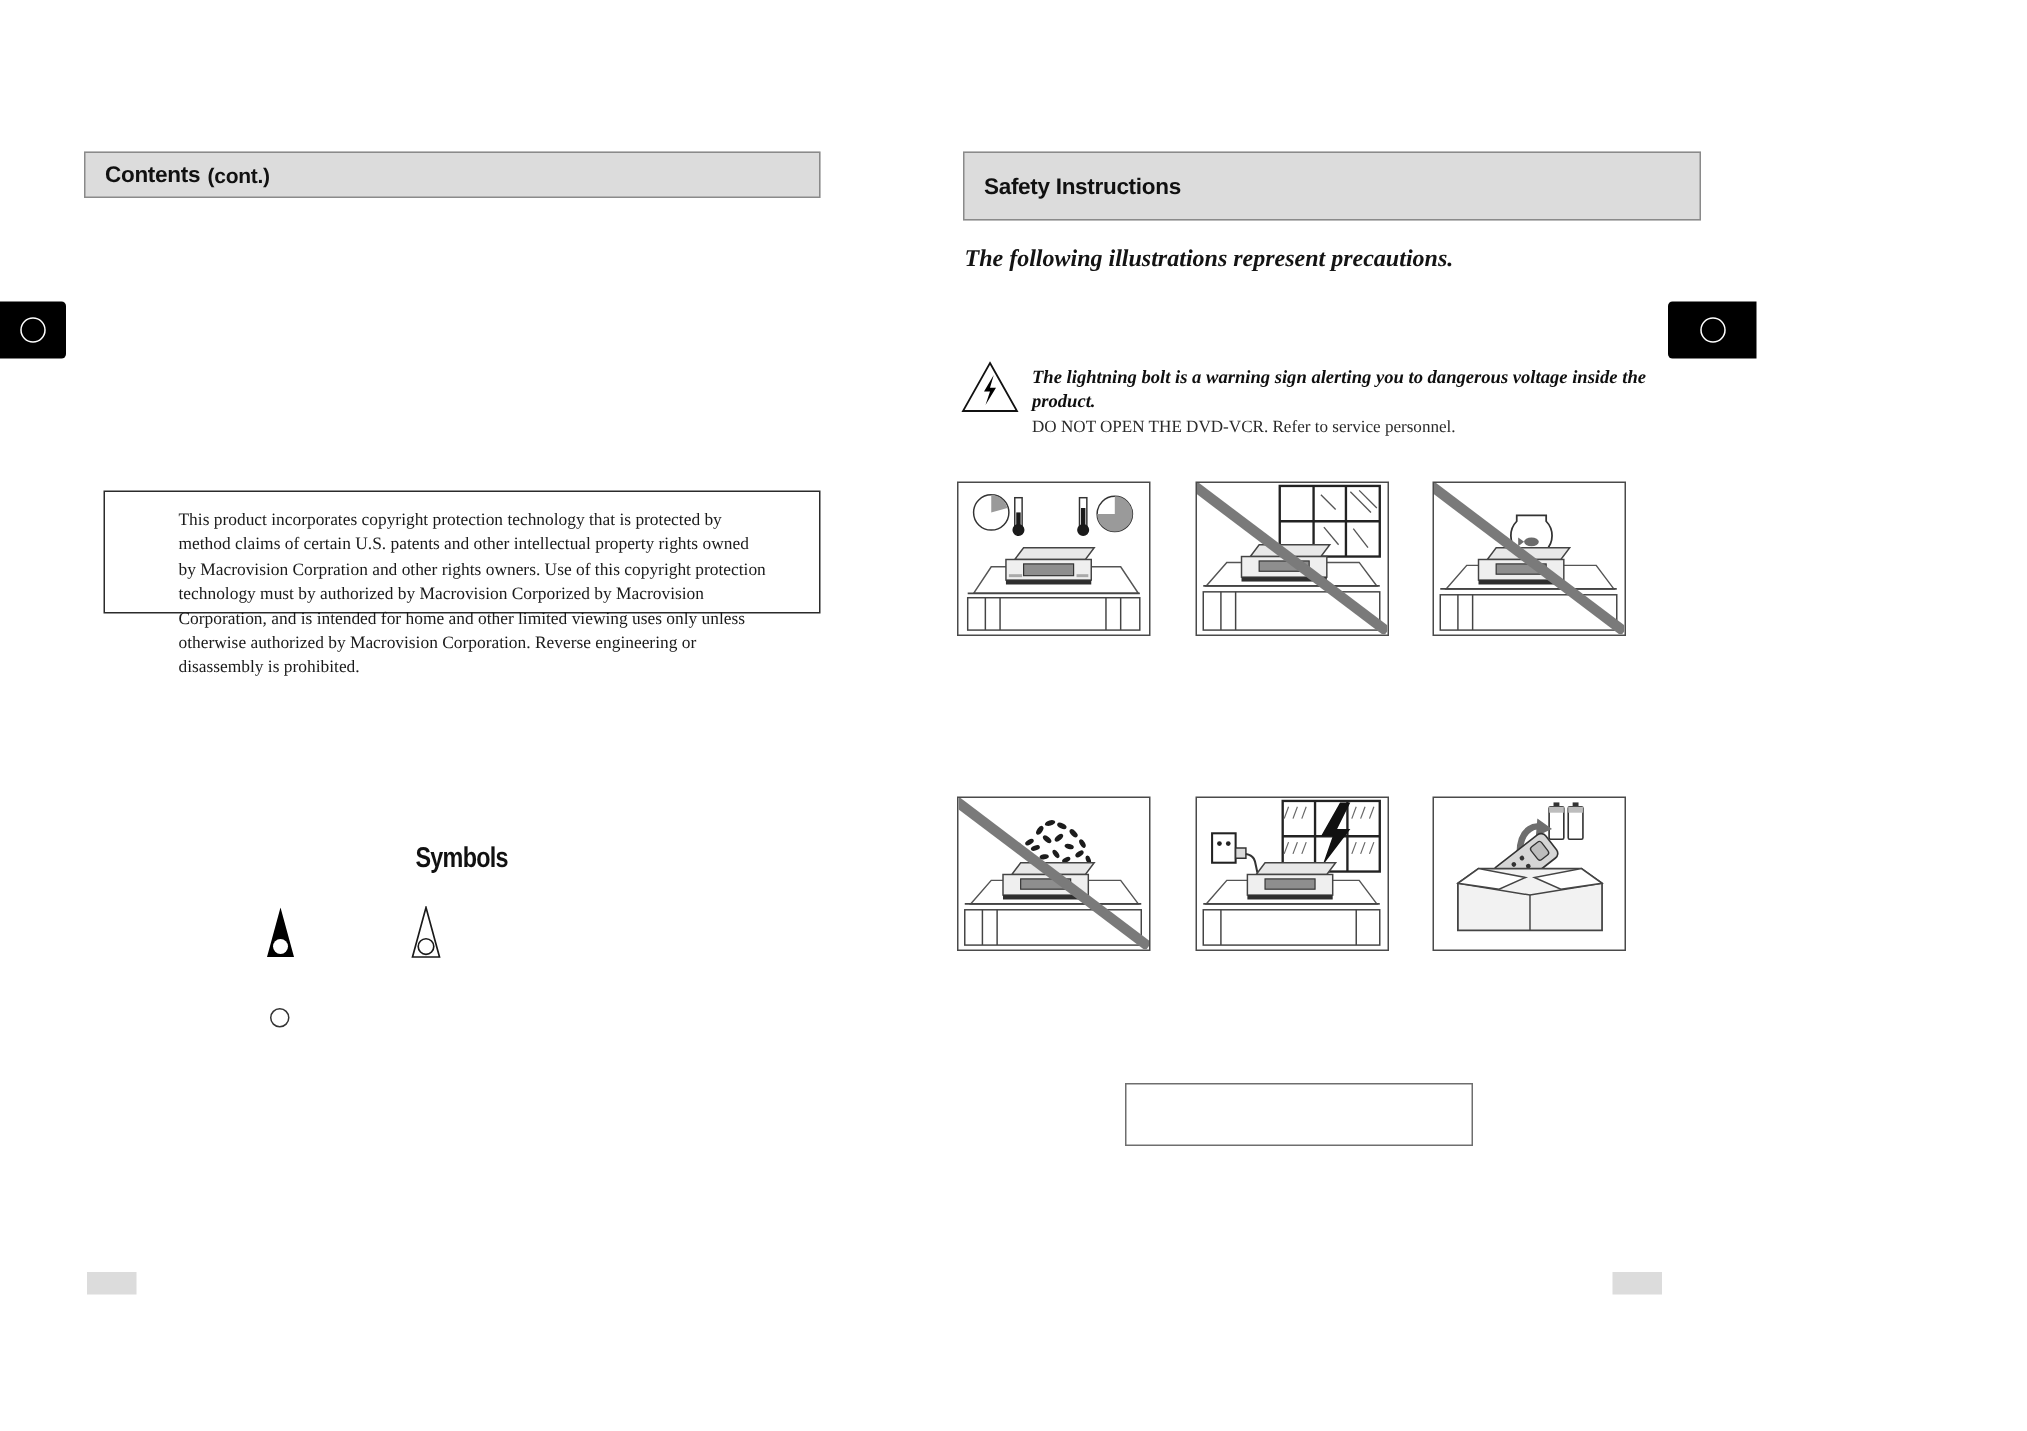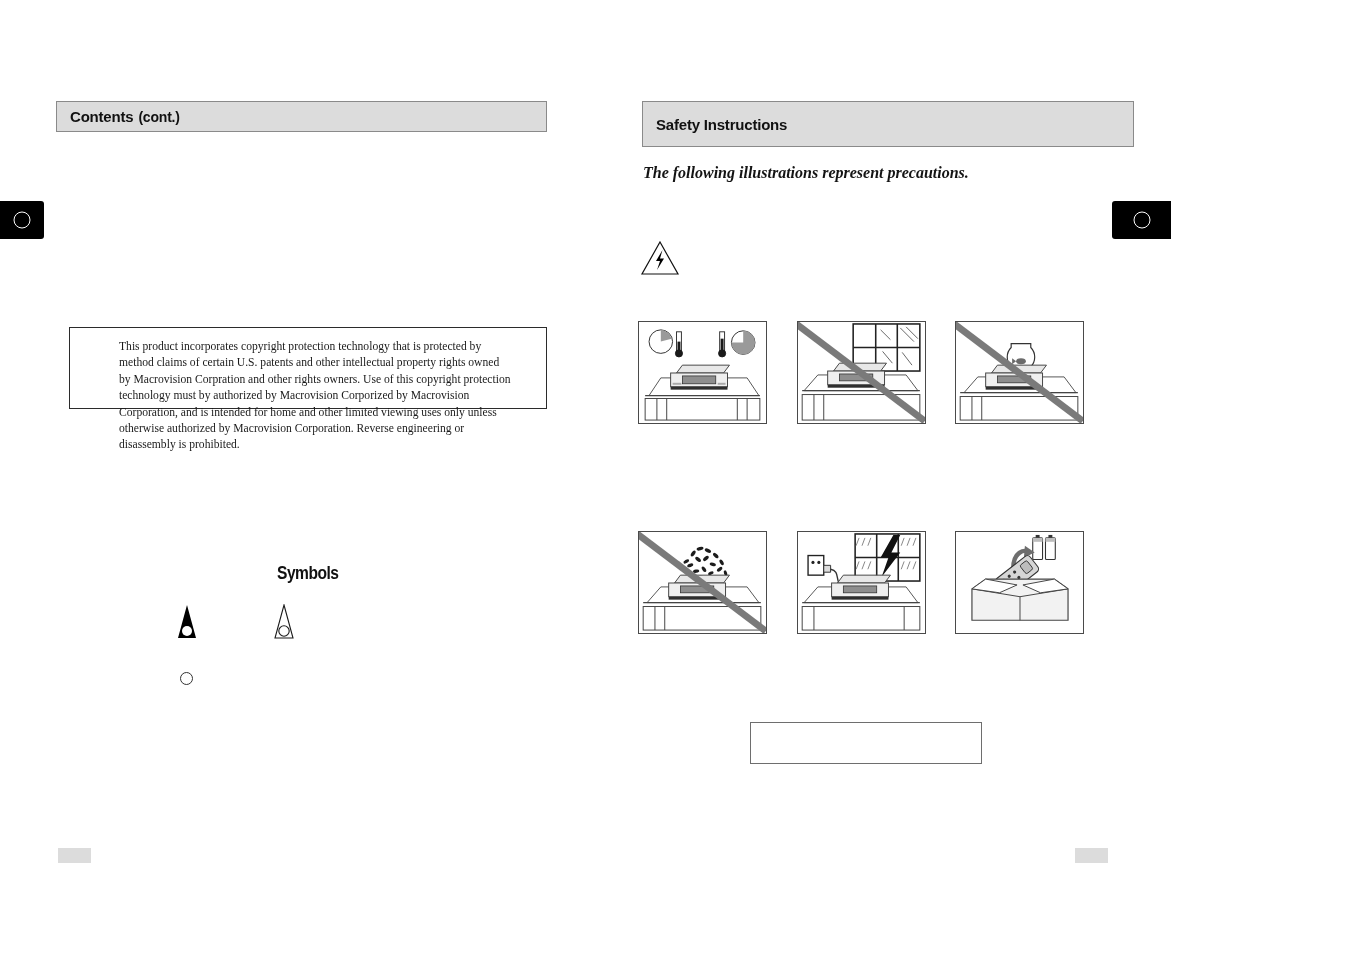--- a/index.html
+++ b/index.html
@@ -261,20 +261,22 @@
 <div id="safety-intro">The following illustrations represent precautions.</div>
 
 <div id="lightning-icon">
   <svg viewBox="0 0 40 36" xmlns="http://www.w3.org/2000/svg">
     <path d="M20 2 L38 34 L2 34 Z" fill="#ffffff" stroke="#111111" stroke-width="1.2"></path>
     <path d="M22.5 10 L16 21 L20 21 L17 30 L24 18.5 L20 18.5 Z" fill="#000000"></path>
   </svg>
 </div>
 
 <div id="lightning-text-block">
+  <div class="warn-bold">The lightning bolt is a warning sign alerting you to dangerous voltage inside the product.</div>
+  <div class="warn-plain">DO NOT OPEN THE DVD-VCR. Refer to service personnel.</div>
 </div>
 
 <div class="illus" id="illus-1">
   <svg viewBox="0 0 129 103" xmlns="http://www.w3.org/2000/svg">
 
     <circle cx="22" cy="20" r="12" fill="#ffffff" stroke="#333" stroke-width="1"></circle>
     <path d="M22 20 L22 8 A12 12 0 0 1 33 17 Z" fill="#9a9a9a"></path>
 
     <rect x="38" y="10" width="5" height="20" fill="#ffffff" stroke="#333" stroke-width="1"></rect>
     <rect x="39" y="20" width="3" height="10" fill="#1a1a1a"></rect>

